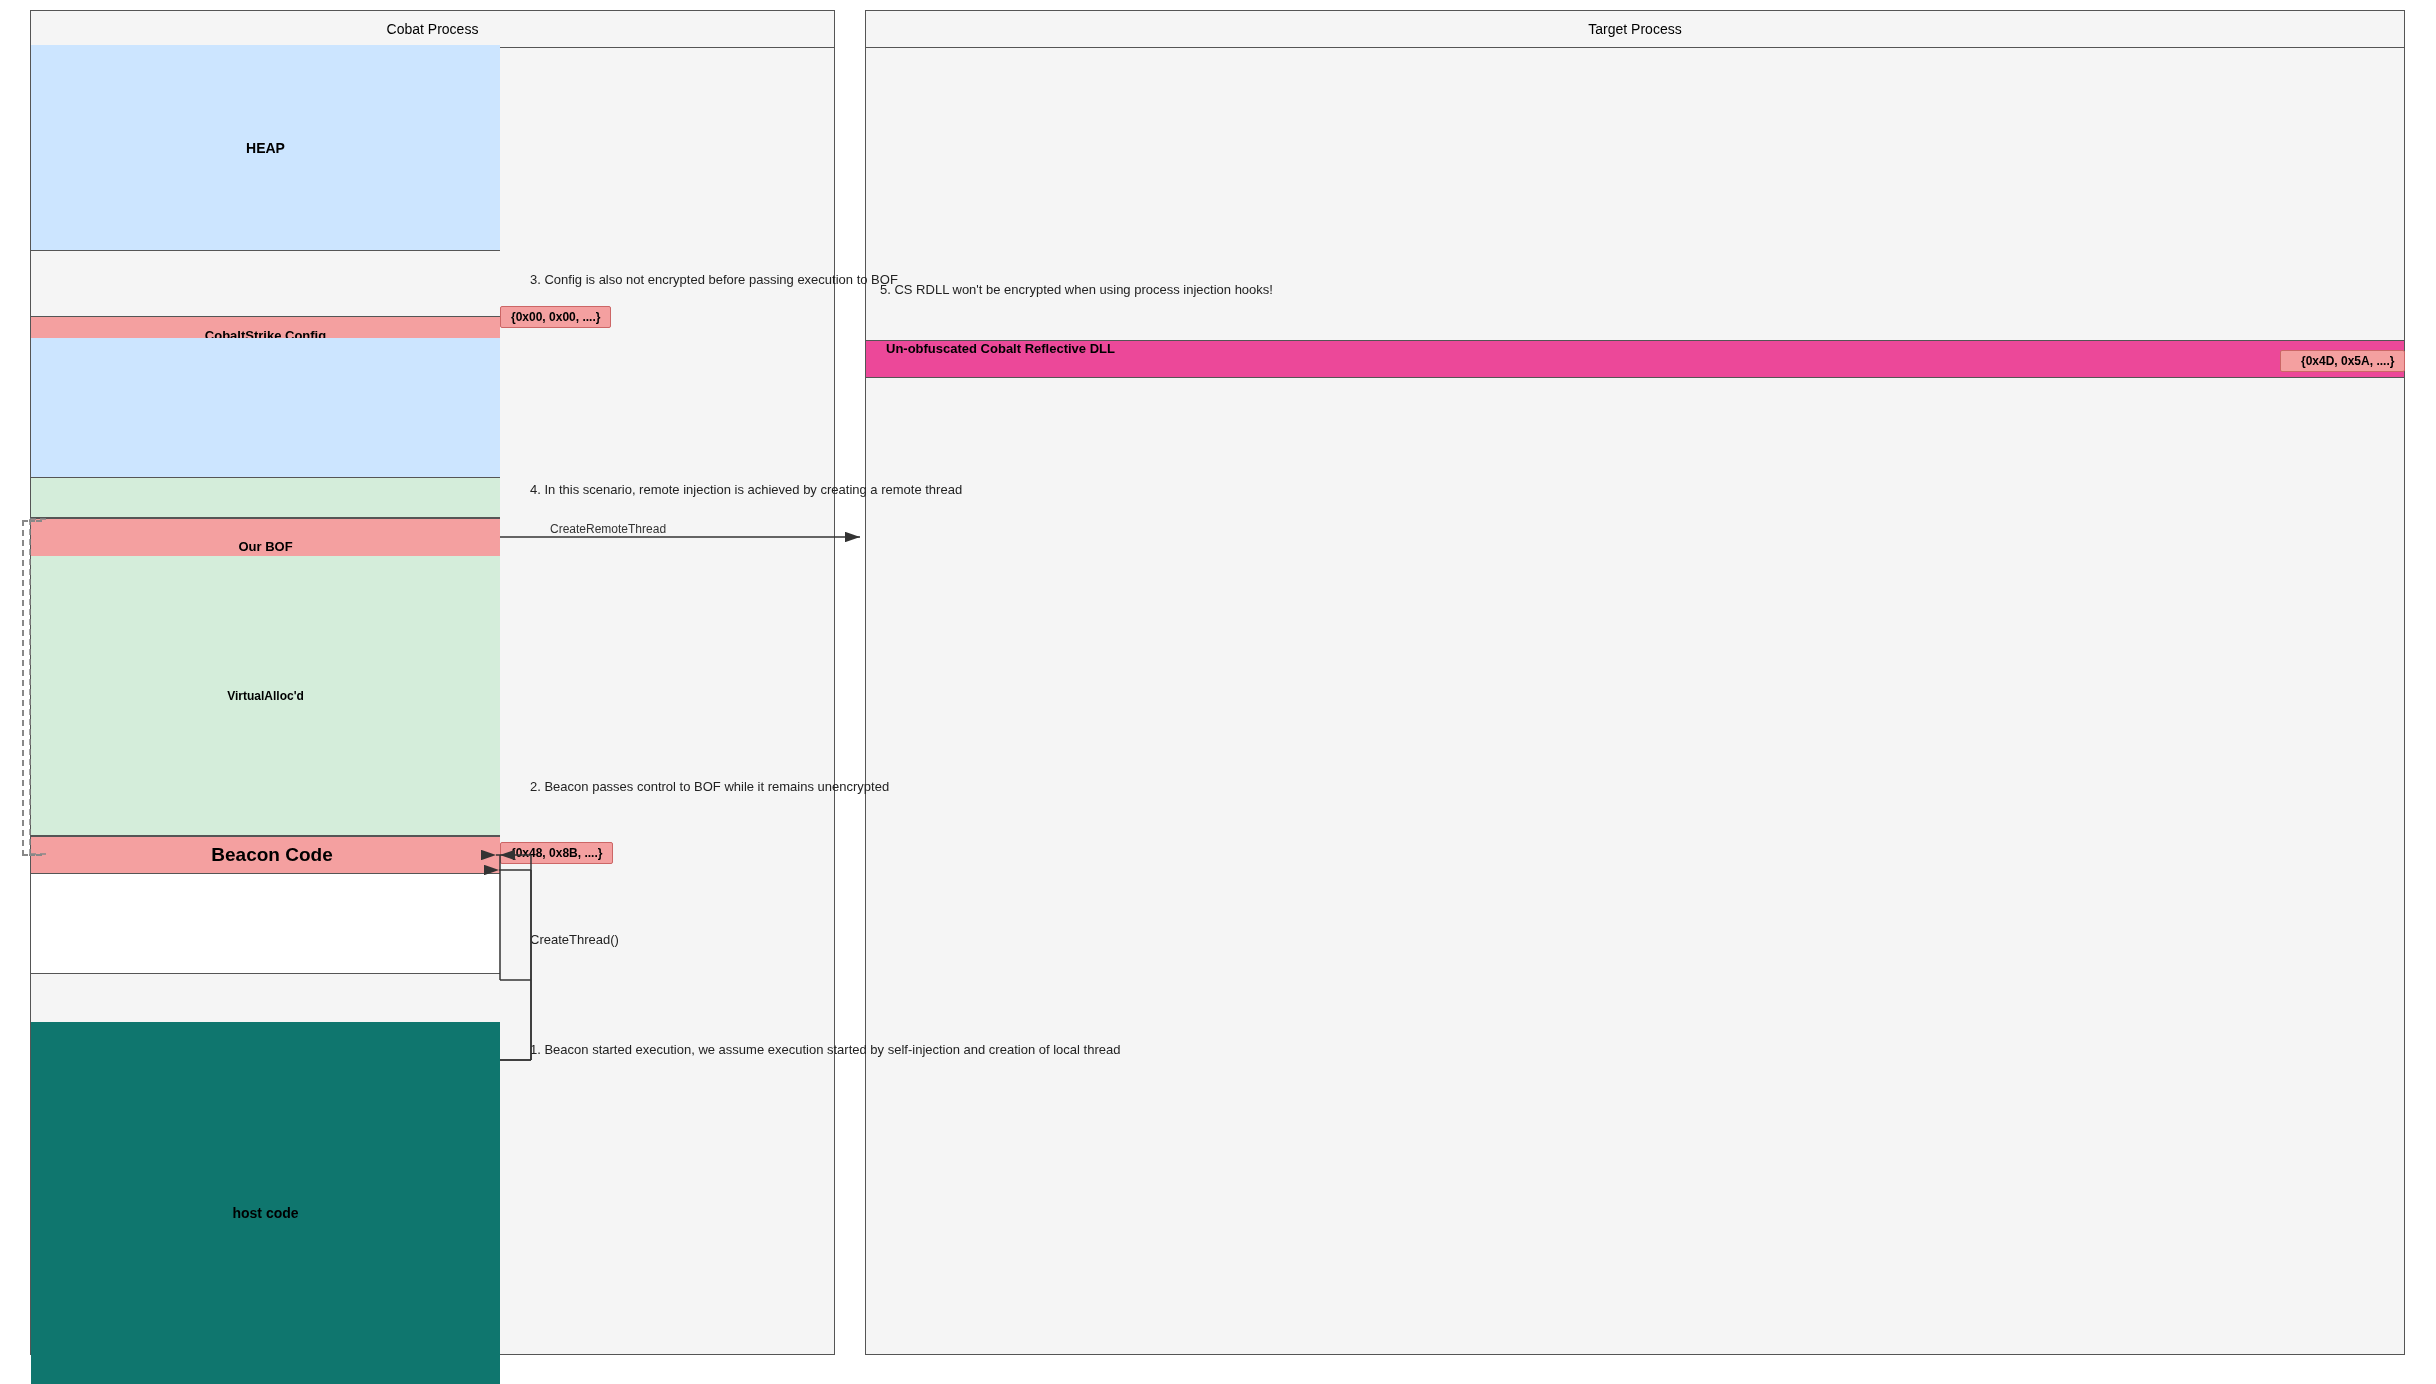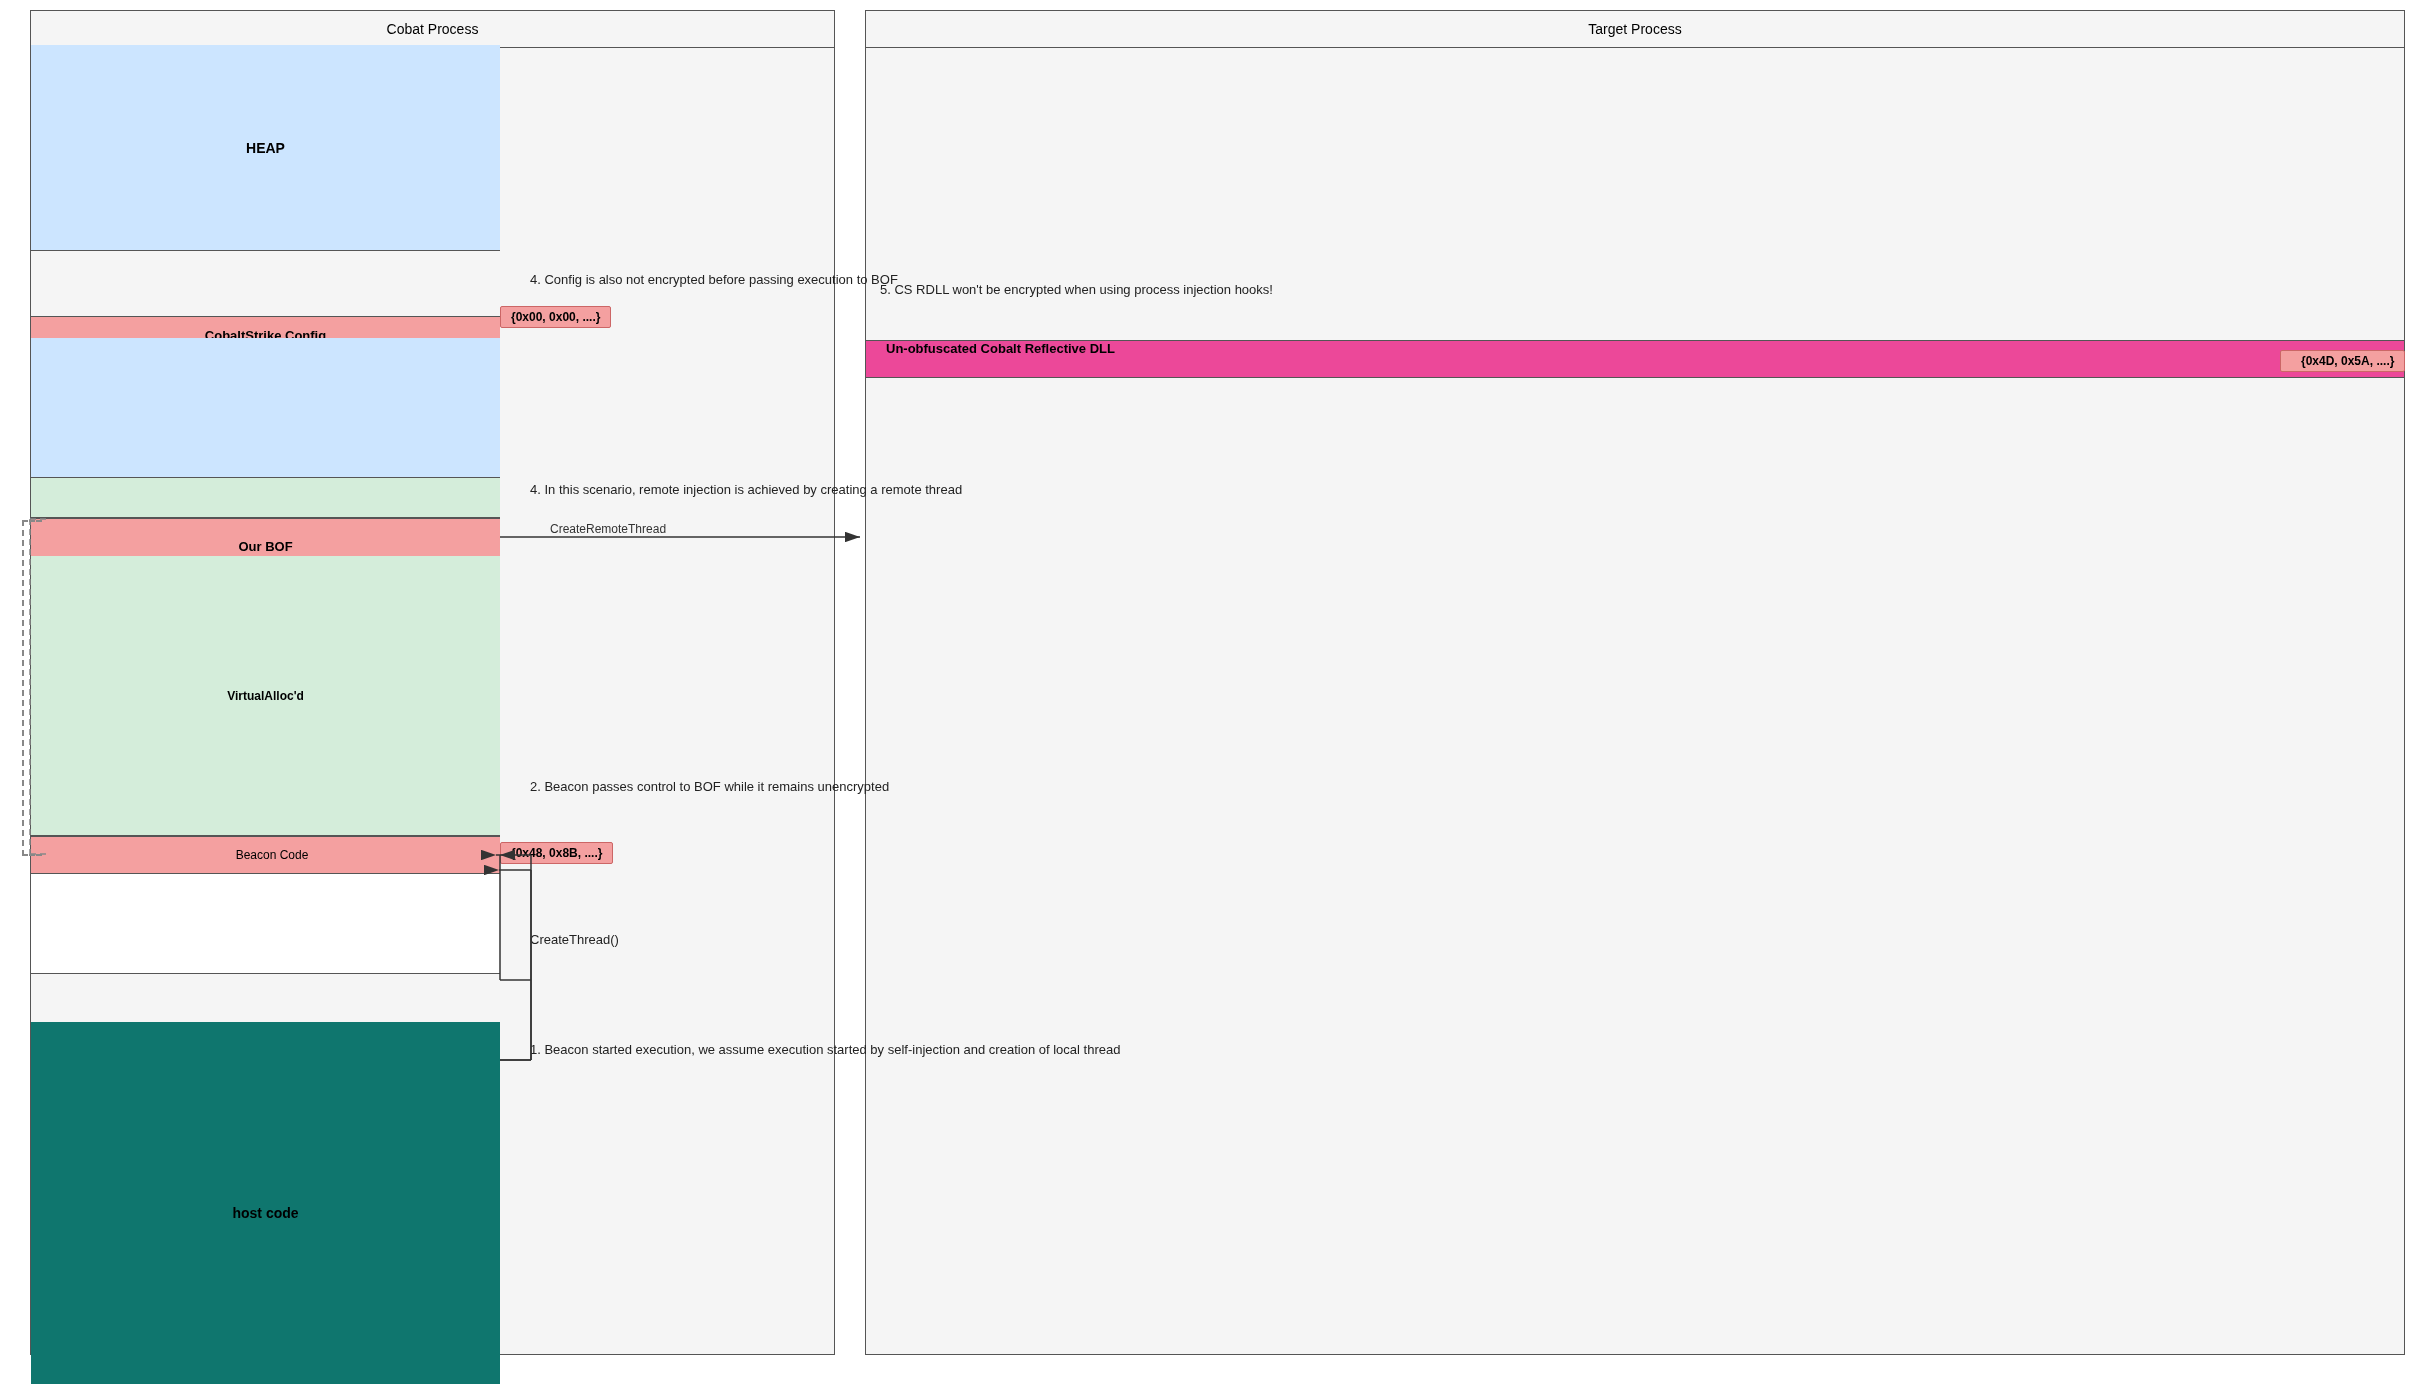--- a/index.html
+++ b/index.html
@@ -168,22 +168,22 @@
       height: 38px;
       background: #f4a0a0;
       border-bottom: 1.5px solid #555;
       border-top: 1.5px solid #555;
       display: flex;
       align-items: center;
       justify-content: center;
     }
 
     .beacon-code-label {
-      font-size: 12px;
-      font-weight: normal;
+      font-size: 19px;
+      font-weight: bold;
       padding-left: 13px;
     }
 
     
     .white-section {
       position: absolute;
       top: 874px;
       left: 31px;
       width: 469px;
       height: 100px;
@@ -311,21 +311,21 @@
   <div class="rdll-section">
     <span class="rdll-label">Un-obfuscated Cobalt Reflective DLL</span>
   </div>
 
   <div class="badge" style="top: 306px; left: 500px;">{0x00, 0x00, ....}</div>
 
   <div class="badge" style="top: 842px; left: 500px;">{0x48, 0x8B, ....}</div>
 
   <div class="badge" style="top: 350px; left: 2280px; padding-left: 20px;">{0x4D, 0x5A, ....}</div>
 
-  <div class="annotation" style="top: 270px; left: 530px;">4. Config is also not encrypted
+  <div class="annotation" style="top: 270px; left: 530px;">3. Config is also not encrypted
 before passing execution to BOF</div>
 
   <div class="annotation" style="top: 280px; left: 880px;">5. CS RDLL won't be encrypted
 when using process injection hooks!</div>
 
   <div class="annotation" style="top: 480px; left: 530px;">4. In this scenario, remote injection is
 achieved by creating a remote thread</div>
 
   <div class="annotation" style="top: 750px; left: 530px; margin-top: 27px;">2. Beacon passes control to BOF
 while it remains unencrypted</div>

